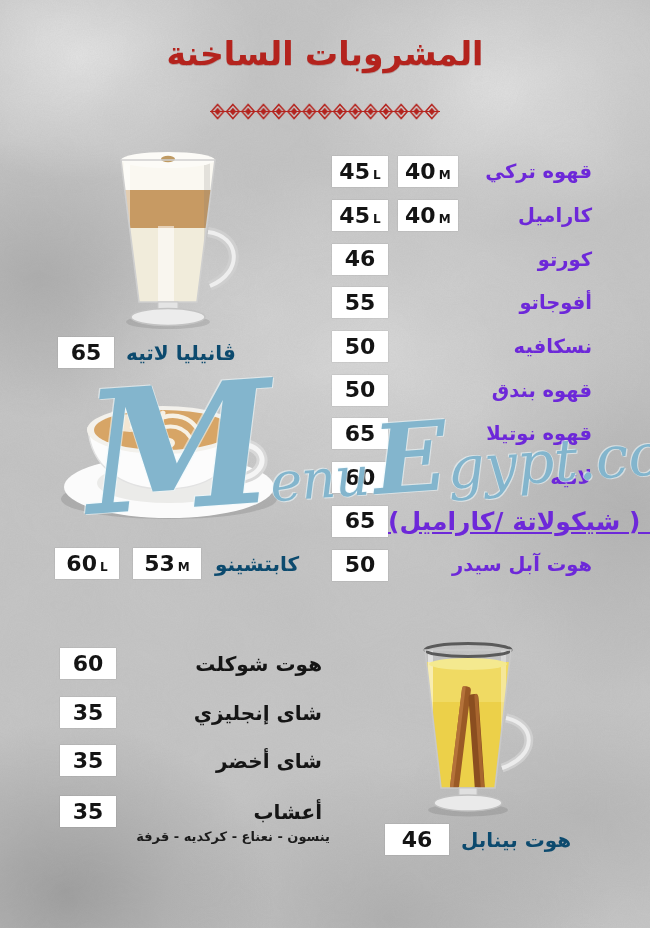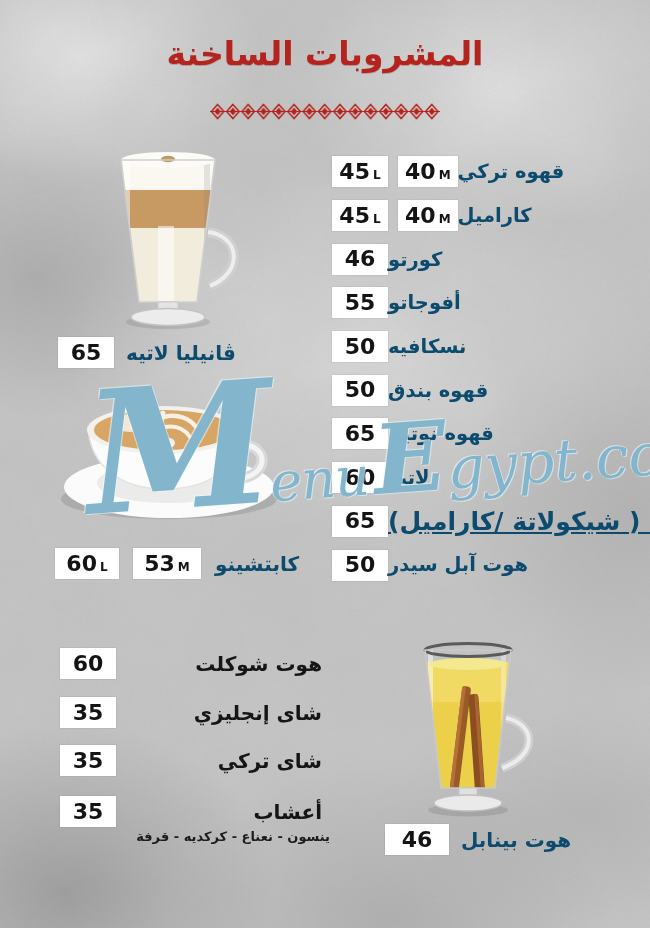--- a/index.html
+++ b/index.html
@@ -25,22 +25,22 @@
   
   .price-box{background:#fff;height:31px;min-width:56px;box-sizing:border-box;
              display:flex;align-items:center;justify-content:center;gap:3px;
              padding:0 7px;color:#141414;box-shadow:0 0 1px rgba(0,0,0,.25);}
   .num{font-size:22px;font-weight:bold;line-height:1;}
   .sz{font-size:12px;font-weight:bold;margin-top:6px;line-height:1;}
   
   .right-list{position:absolute;left:332px;top:150px;width:260px;z-index:3;}
   .r-row{display:flex;align-items:center;height:43.7px;}
   .prices{display:flex;gap:10px;}
-  .r-label{flex:1;direction:rtl;text-align:left;font-size:19.5px;font-weight:bold;
-           color:#0c4a6e;white-space:nowrap;line-height:1.1;}
+  .r-label{flex:1;direction:rtl;text-align:right;font-size:19.5px;font-weight:bold;
+           color:#6d28d9;white-space:nowrap;line-height:1.1;}
   
   .abs-row{position:absolute;display:flex;align-items:center;gap:12px;z-index:3;}
   .l-label{direction:rtl;text-align:right;font-size:20px;font-weight:bold;color:#0c4a6e;white-space:nowrap;}
   .bl-row{position:absolute;left:60px;width:262px;display:flex;align-items:center;z-index:3;}
   .bl-label{flex:1;direction:rtl;text-align:right;font-size:20px;font-weight:bold;color:#151515;white-space:nowrap;}
   .herb-note{position:absolute;left:60px;top:829px;width:270px;z-index:3;direction:rtl;
              text-align:right;font-size:13px;font-weight:bold;color:#1c1c1c;}
   
   .img{position:absolute;z-index:2;}
   
@@ -259,21 +259,21 @@
   <div class="bl-row" style="top:697px;">
     <div class="price-box">
         <span class="num">35</span>
       </div>
     <div class="bl-label">شاى إنجليزي</div>
   </div>
   <div class="bl-row" style="top:745px;">
     <div class="price-box">
         <span class="num">35</span>
       </div>
-    <div class="bl-label">شاى تركي</div>
+    <div class="bl-label">شاى أخضر</div>
   </div>
   <div class="bl-row" style="top:796px;">
     <div class="price-box">
         <span class="num">35</span>
       </div>
     <div class="bl-label">أعشاب</div>
   </div>
   <div class="herb-note">ينسون - نعناع - كركديه - قرفة</div>
 
   <svg class="img" style="left:406px;top:638px;" width="142" height="186" viewBox="0 0 142 186">

